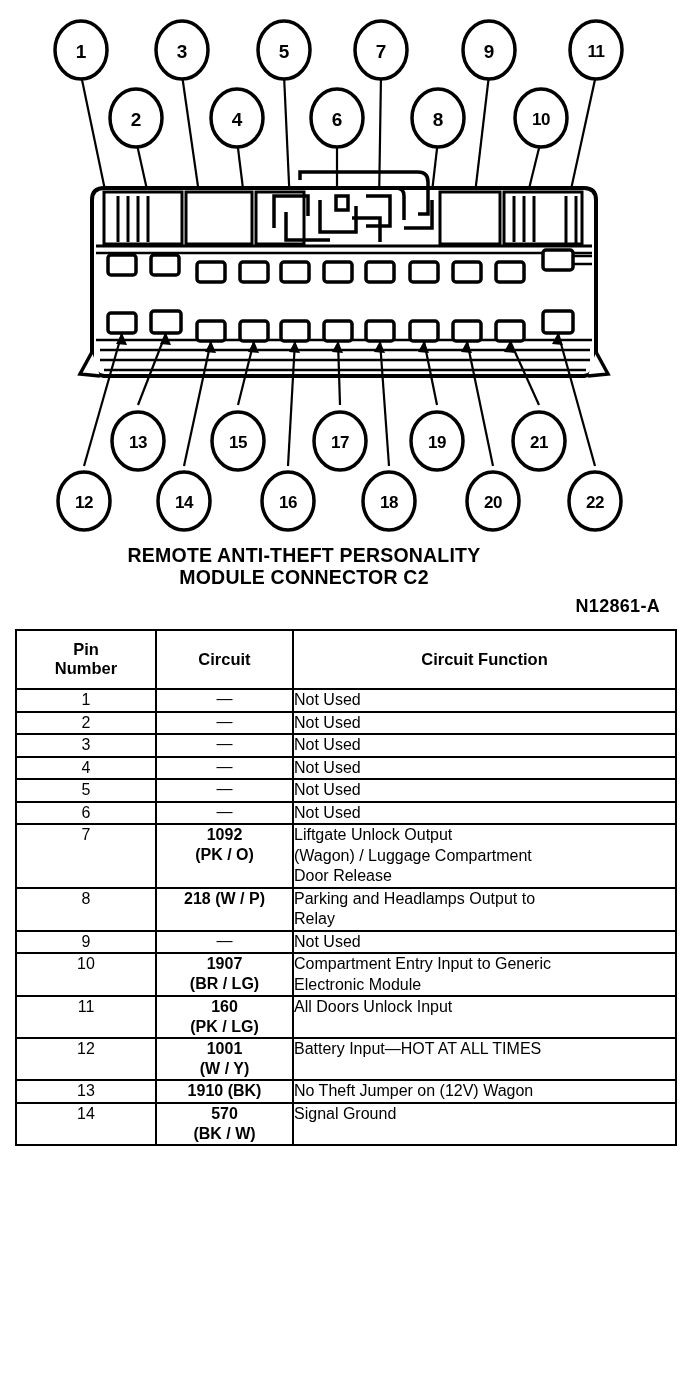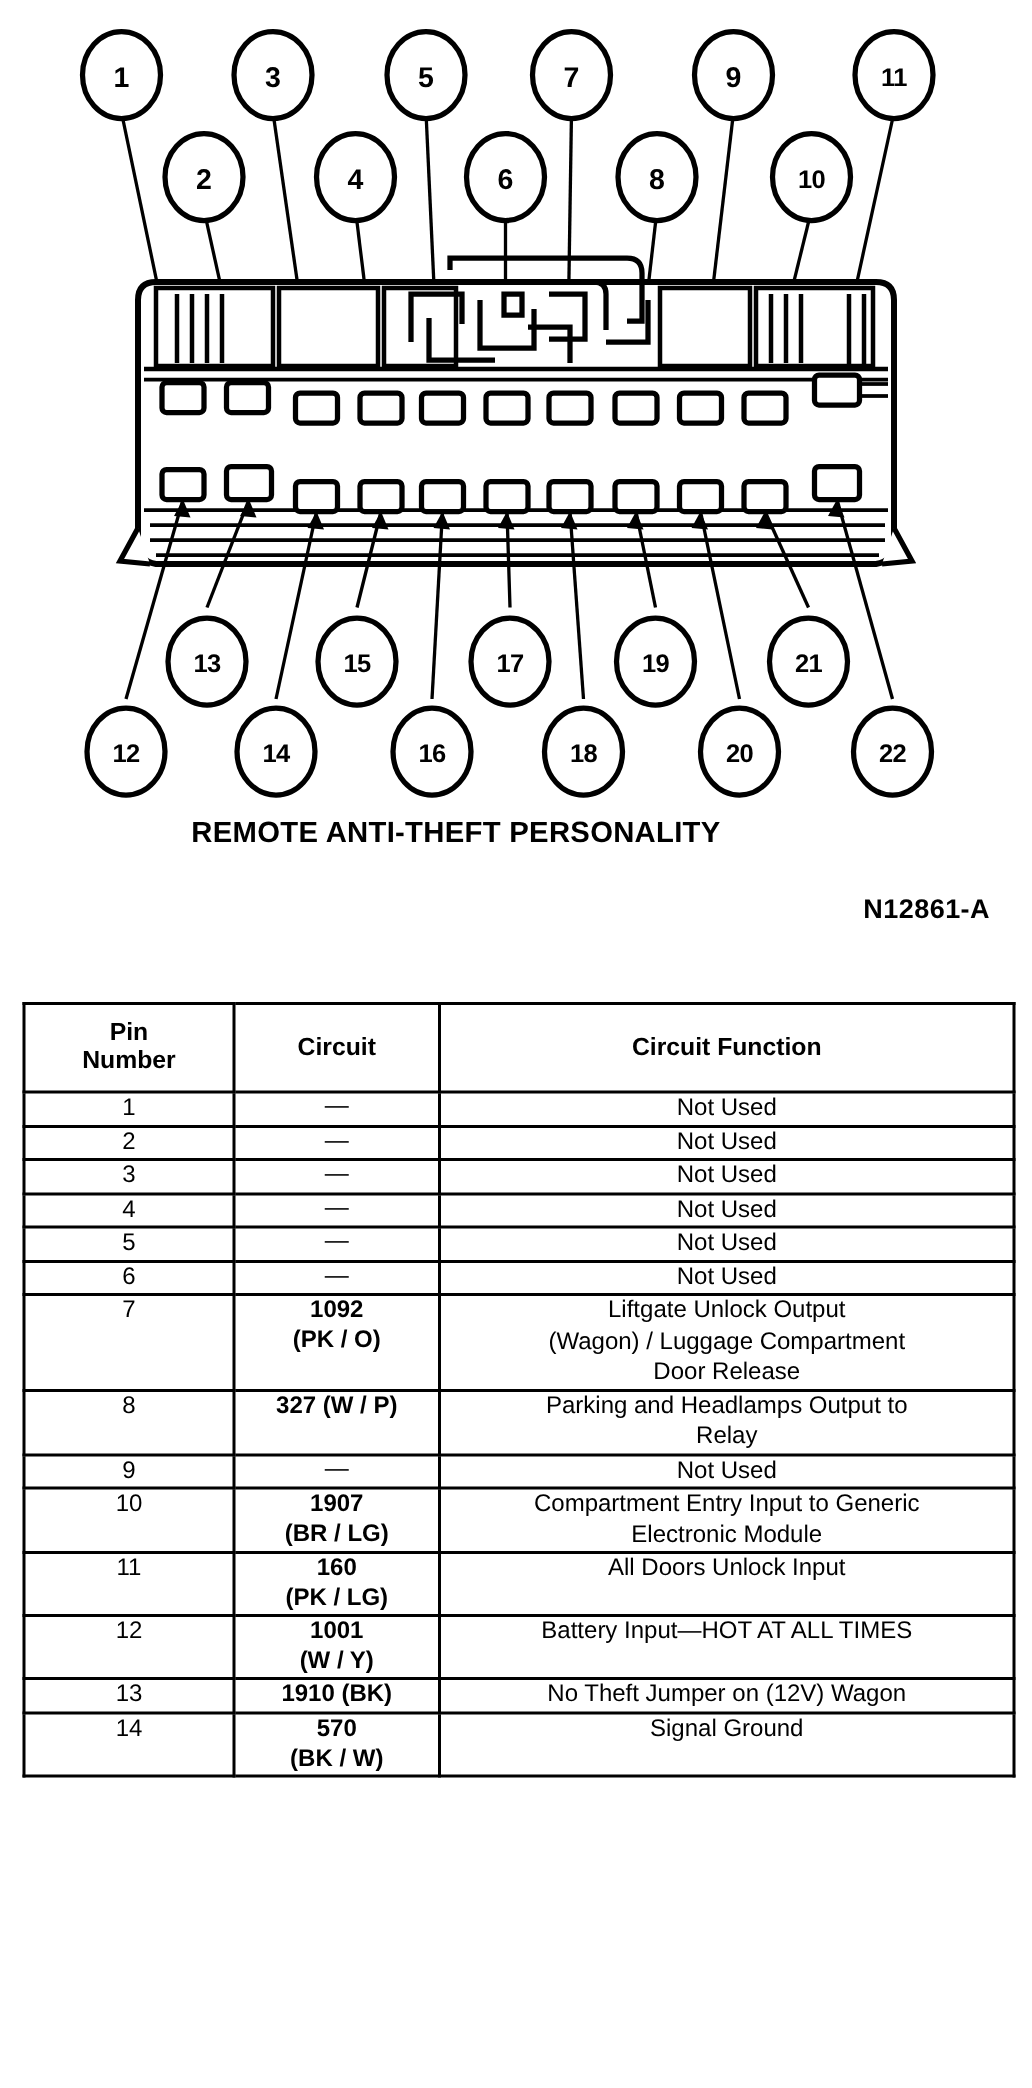--- a/index.html
+++ b/index.html
@@ -28,21 +28,21 @@
     position:absolute;left:0;top:544px;width:608px;text-align:center;
     font-weight:bold;font-size:19.5px;line-height:22px;letter-spacing:0.2px;
   }
   #caption div{white-space:nowrap;}
   #partnum{
     position:absolute;right:28px;top:596px;
     font-weight:bold;font-size:18px;letter-spacing:0.3px;
   }
 
   
-  #tblwrap{position:absolute;left:15px;top:668px;width:660px;}
+  #tblwrap{position:absolute;left:15px;top:629px;width:660px;}
   table.pins{
     border-collapse:collapse;
     width:660px;
     table-layout:fixed;
   }
   table.pins td,table.pins th{
     border:2px solid #000;
     vertical-align:top;
     padding:0;
   }
@@ -62,21 +62,21 @@
     text-align:center;font-size:16px;line-height:19px;
     padding:8px 2px 8px 2px;
   }
   td.cir{
     text-align:center;font-size:16px;line-height:20px;
     padding:8px 2px 8px 2px;
     white-space:pre-line;
     font-weight:bold;
   }
   td.fun{
-    text-align:center;font-size:16px;line-height:20.5px;
+    text-align:left;font-size:16px;line-height:20.5px;
     padding:8px 6px 8px 9px;
     white-space:pre-line;
   }
   td.dash{
     text-align:center;font-size:16px;padding:8px 2px;
   }
 </style>
 </head>
 <body>
 
@@ -323,20 +323,21 @@
       <g>
         <ellipse cx="595" cy="501" rx="26" ry="29" fill="#fff" stroke="#000" stroke-width="3.5"></ellipse>
         <text class="callout-num two-digit" x="595" y="508">22</text>
       </g>
     </g>
   </svg>
 </div>
 
 <div id="caption">
   <div>REMOTE ANTI-THEFT PERSONALITY</div>
+  <div>MODULE CONNECTOR C2</div>
 </div>
 <div id="partnum">N12861-A</div>
 
 <div id="tblwrap">
   <table class="pins">
     <colgroup>
       <col class="c-pin">
         <col class="c-cir">
         <col class="c-fun">
     </colgroup>
@@ -382,21 +383,21 @@
         <tr>
           <td class="pin">7</td>
           <td class="cir">1092
 (PK / O)</td>
           <td class="fun">Liftgate Unlock Output
 (Wagon) / Luggage Compartment
 Door Release</td>
         </tr>
         <tr>
           <td class="pin">8</td>
-          <td class="cir">327 (W / P)</td>
+          <td class="cir">218 (W / P)</td>
           <td class="fun">Parking and Headlamps Output to
 Relay</td>
         </tr>
         <tr>
           <td class="pin">9</td>
           <td class="dash">—</td>
           <td class="fun">Not Used</td>
         </tr>
         <tr>
           <td class="pin">10</td>

